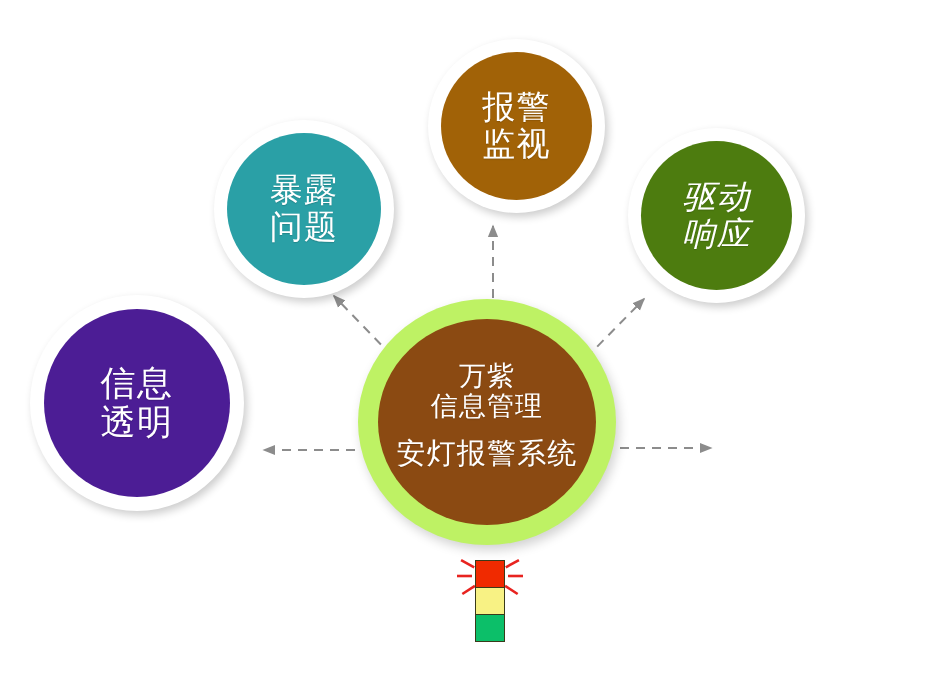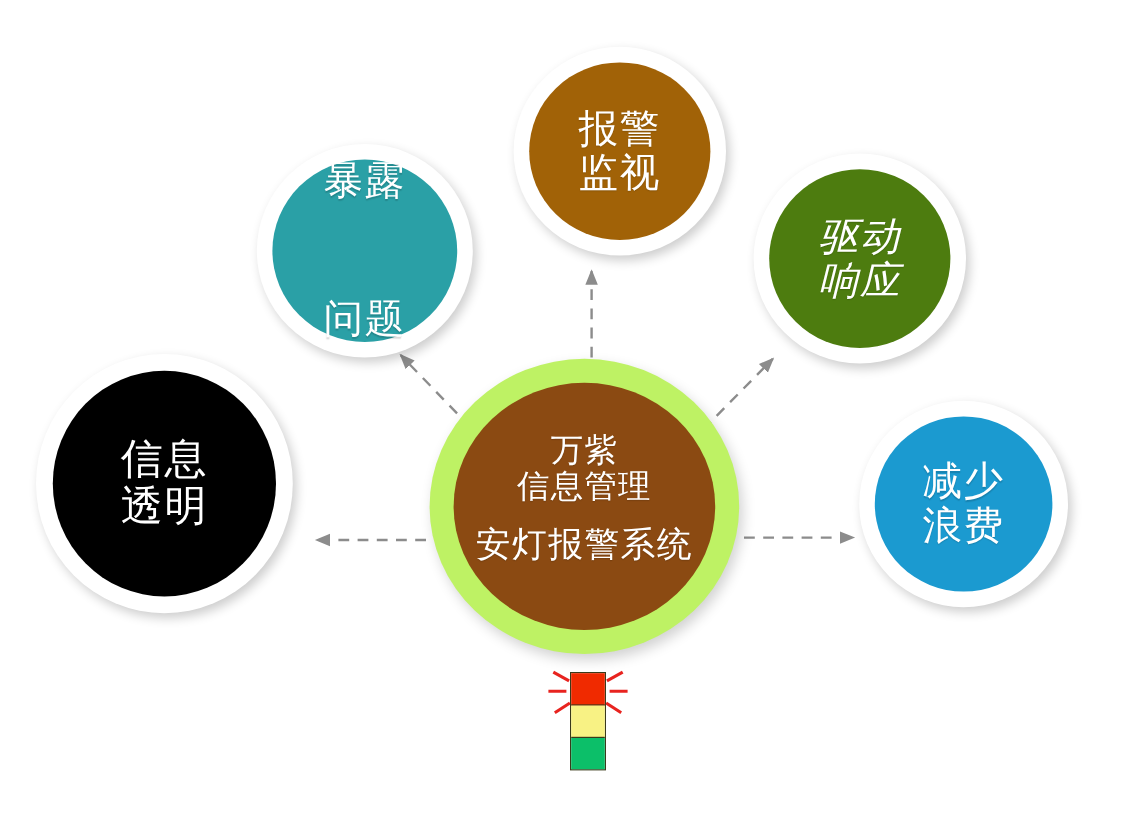--- a/index.html
+++ b/index.html
@@ -66,21 +66,21 @@
   #node-center .disc {
     width: 218px; height: 206px;
   }
   #node-center .label-line { font-size: 27px; }
   #node-center .label-line.main { font-size: 29px; margin: 16px 0 14px; }
 
   
   #node-alarm      { left: 428px; top: 39px;  width: 177px; height: 174px; }
   #node-alarm .disc{ width: 151px; height: 148px; }
   #node-expose     { left: 214px; top: 120px; width: 180px; height: 178px; }
-  #node-expose .disc{ width: 154px; height: 152px; justify-content: space-between; }
+  #node-expose .disc{ width: 154px; height: 152px; }
   #node-drive      { left: 628px; top: 128px; width: 177px; height: 175px; }
   #node-drive .disc{ width: 151px; height: 149px; }
   #node-info       { left: 30px;  top: 295px; width: 214px; height: 216px; }
   #node-info .disc { width: 186px; height: 188px; }
   #node-waste      { left: 716px; top: 334px; width: 174px; height: 172px; }
   #node-waste .disc{ width: 148px; height: 146px; }
 
   .satellite .label-line { font-size: 33px; }
   #node-info .label-line { font-size: 35px; }
 
@@ -154,32 +154,26 @@
   </div>
 
   <div class="node satellite" id="node-drive">
     <div class="disc" style="background: #4d7c0f; font-style: italic;">
       <div class="label-line">驱动</div>
       <div class="label-line">响应</div>
     </div>
   </div>
 
   <div class="node satellite" id="node-info">
-    <div class="disc" style="background: #000000;">
+    <div class="disc" style="background: #4c1d95;">
       <div class="label-line">信息</div>
       <div class="label-line">透明</div>
     </div>
   </div>
 
-  <div class="node satellite" id="node-waste">
-    <div class="disc" style="background: rgb(27, 154, 208);">
-      <div class="label-line">减少</div>
-      <div class="label-line">浪费</div>
-    </div>
-  </div>
 
   <div id="andon">
     <svg class="rays" viewBox="0 0 84 100">
       <g id="ray-group" stroke-width="2.6" stroke-linecap="butt">
           <line x1="26.23" y1="19.33" x2="13.08" y2="12.10" stroke="#e8231f"></line>
           <line x1="24.00" y1="28.00" x2="9.00" y2="28.00" stroke="#e8231f"></line>
           <line x1="26.91" y1="37.81" x2="14.33" y2="45.98" stroke="#e8231f"></line>
           <line x1="57.77" y1="19.33" x2="70.92" y2="12.10" stroke="#e8231f"></line>
           <line x1="60.00" y1="28.00" x2="75.00" y2="28.00" stroke="#e8231f"></line>
           <line x1="57.09" y1="37.81" x2="69.67" y2="45.98" stroke="#e8231f"></line>

